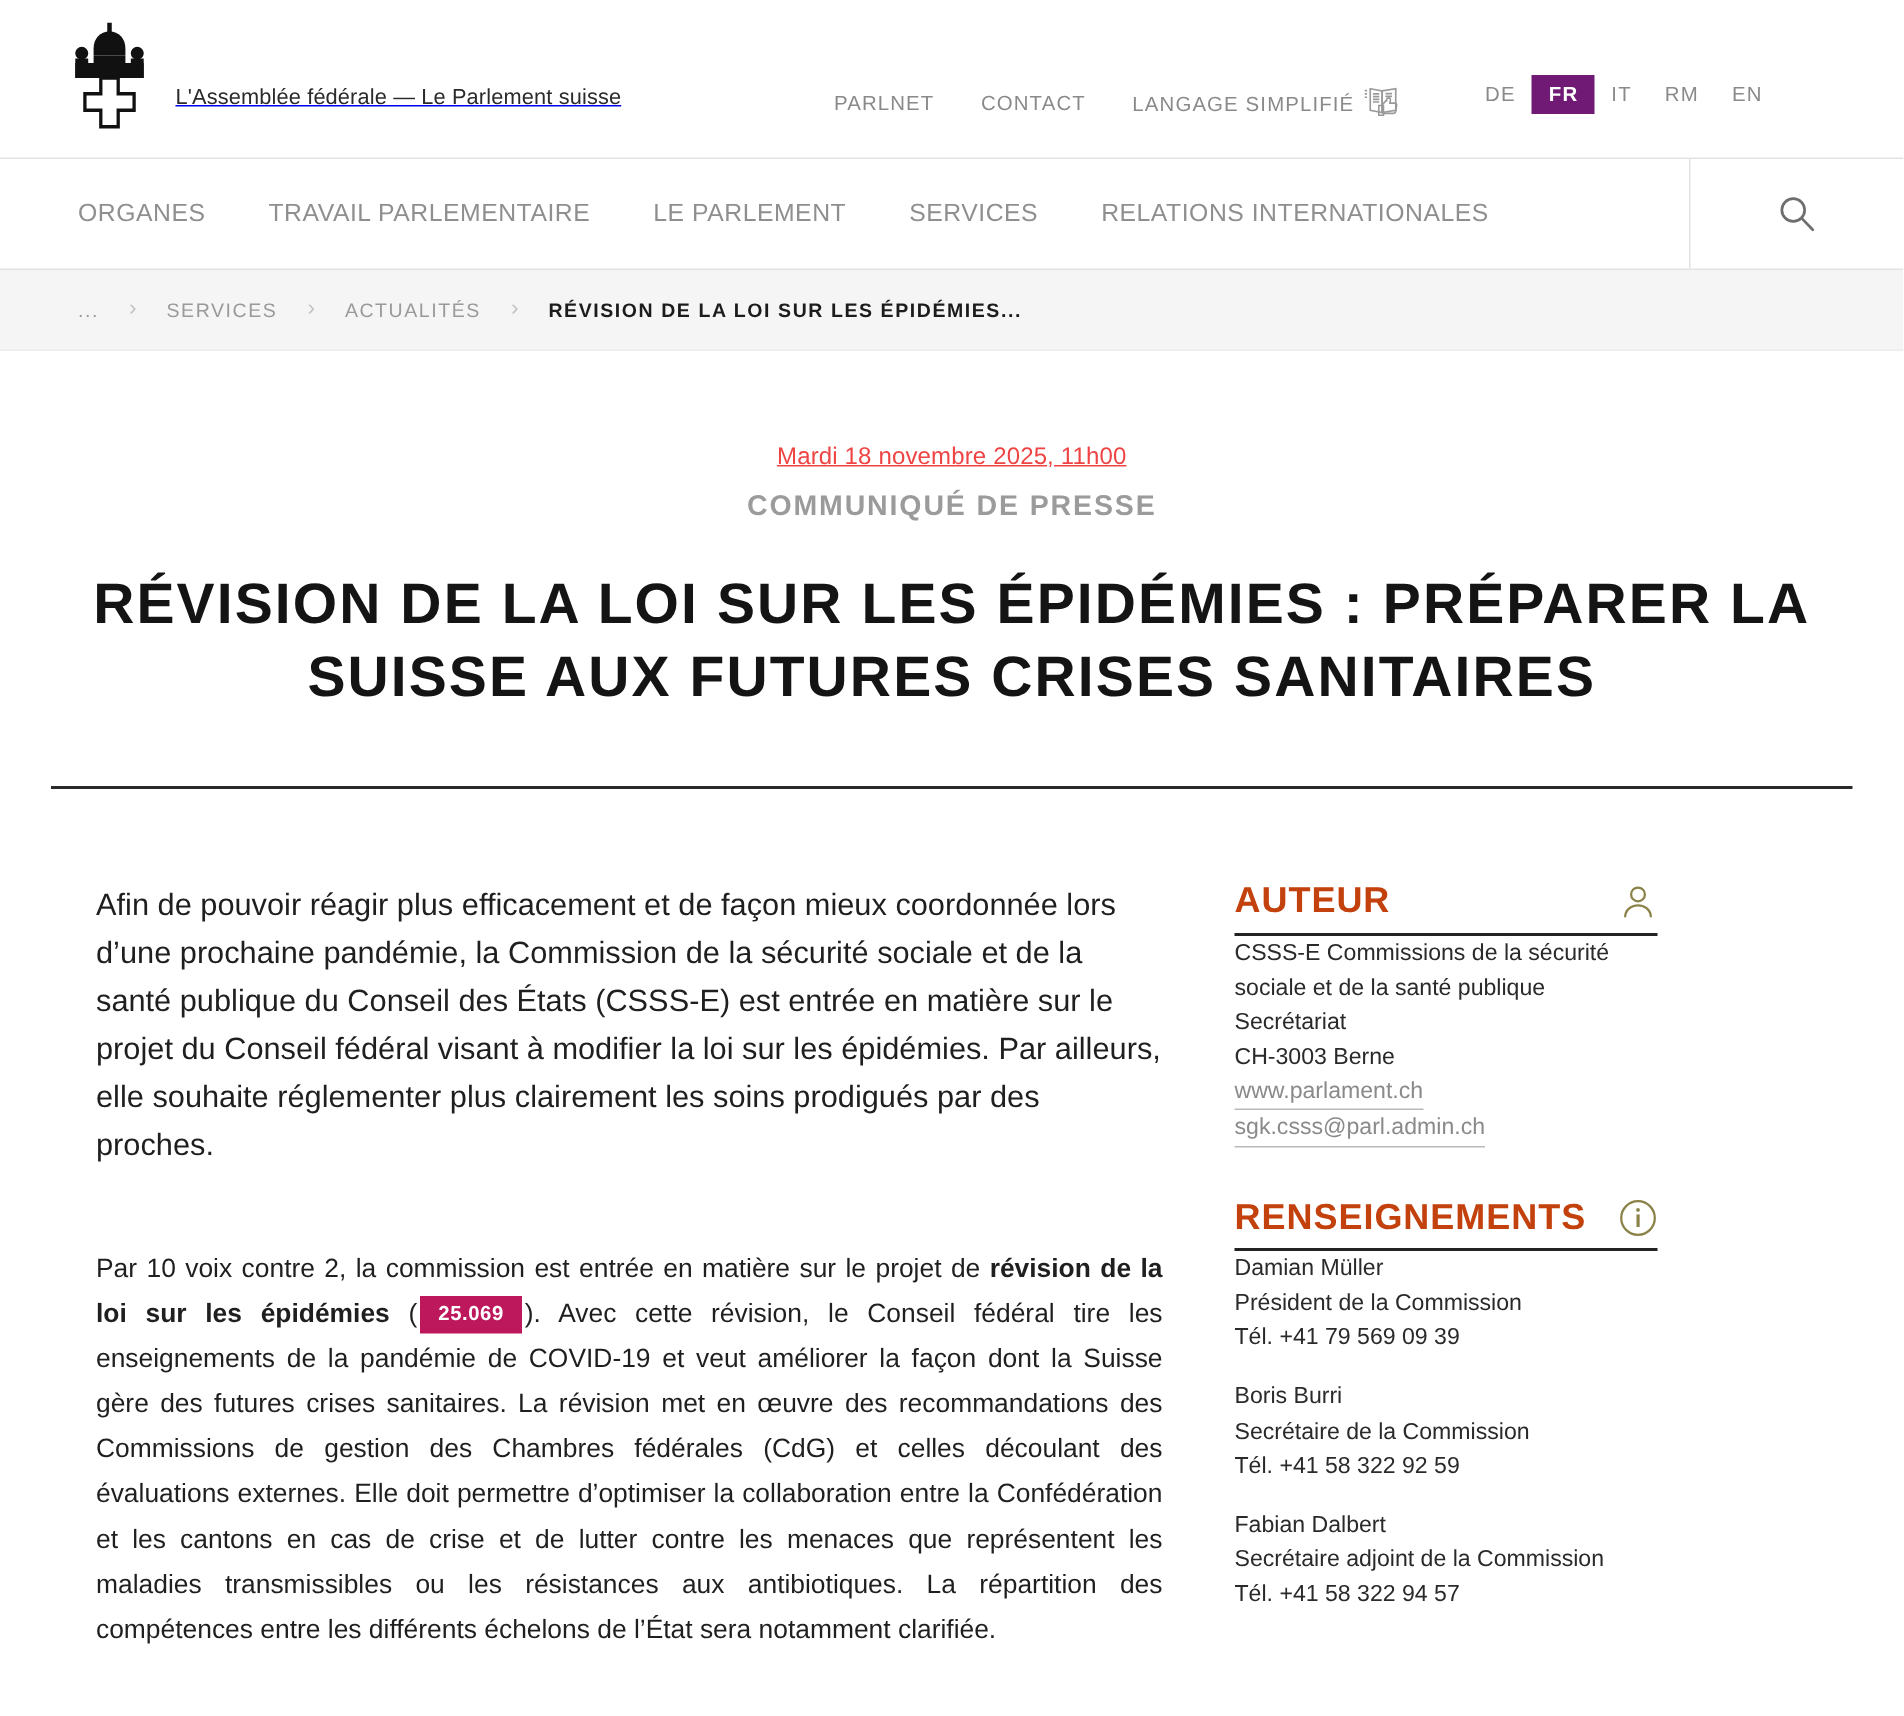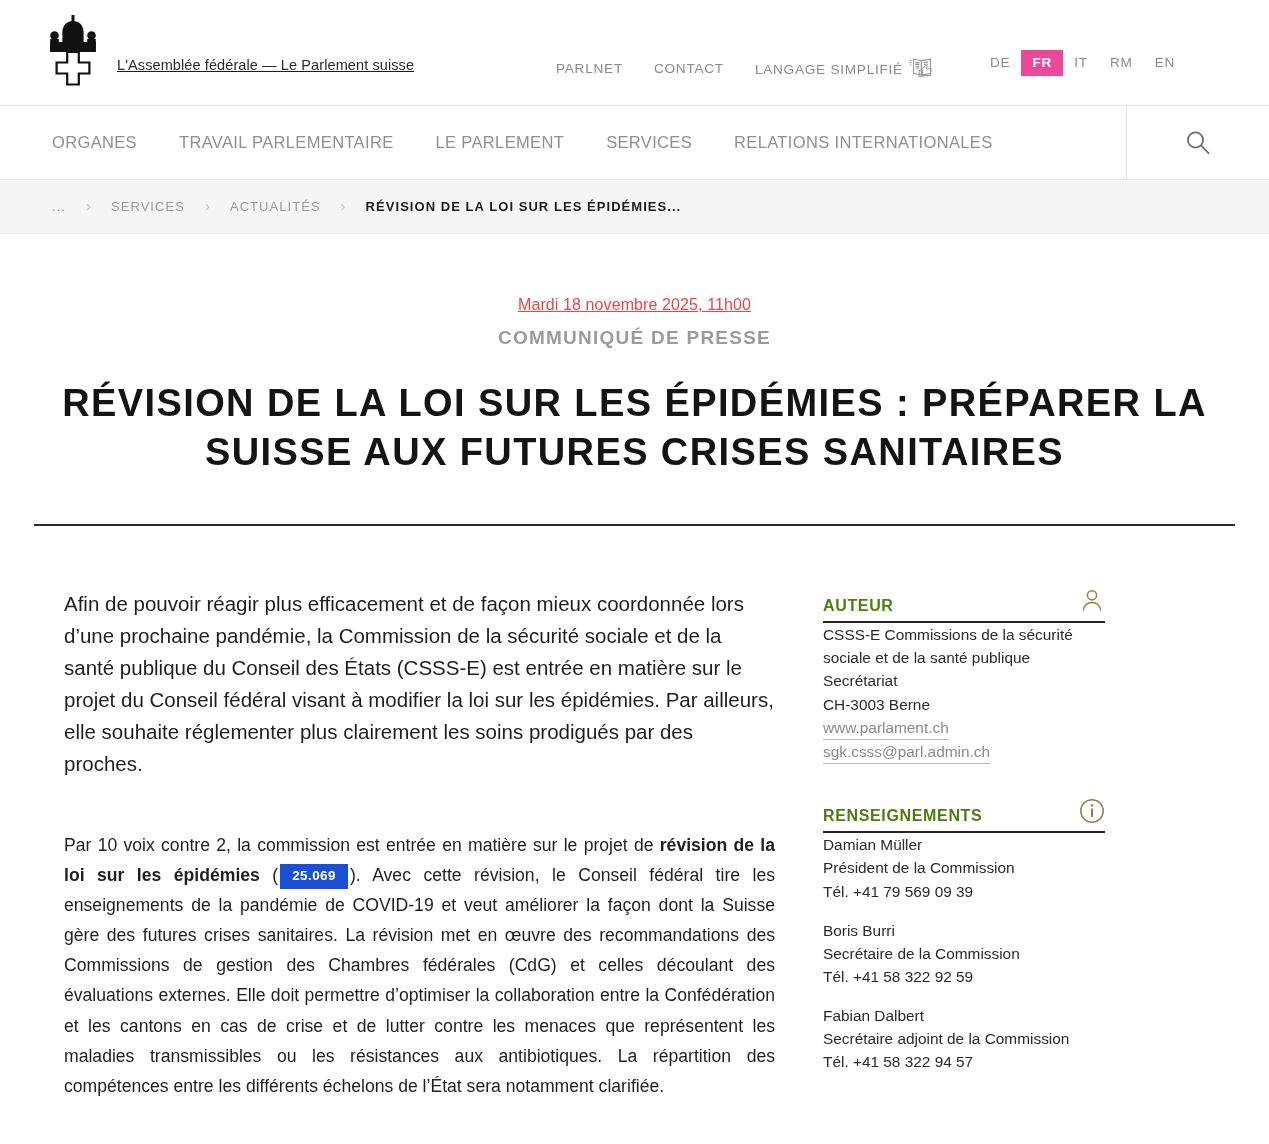--- a/index.html
+++ b/index.html
@@ -83,21 +83,21 @@
   .lang {
     font-size: 13.6px;
     letter-spacing: 0.8px;
     color: #8a8a8a;
     text-decoration: none;
     padding: 6px 11px;
     line-height: 1;
     display: inline-block;
   }
   .lang.active {
-    background: #ec4899;
+    background: #701a75;
     color: #ffffff;
     font-weight: 700;
   }
 
   
   .mainnav {
     position: relative;
     height: 74px;
     border-bottom: 1px solid #e3e3e3;
     display: flex;
@@ -223,21 +223,21 @@
     font-size: 17.6px;
     line-height: 1.71;
     color: #1f1f1f;
     margin: 50px 0 0 0;
     text-align: justify;
     hyphens: auto;
   }
   .body-p b { font-weight: 700; }
   .curia-badge {
     display: inline-block;
-    background: #1d4ed8;
+    background: #be185d;
     color: #ffffff;
     font-size: 13.5px;
     font-weight: 700;
     letter-spacing: 0.4px;
     padding: 4px 12px 5px;
     margin: 0 2px;
     vertical-align: 1px;
     text-decoration: none;
     line-height: 1.15;
   }
@@ -245,24 +245,24 @@
   
   .side-block { margin-bottom: 34px; }
   .side-head {
     display: flex;
     align-items: flex-end;
     justify-content: space-between;
     border-bottom: 2px solid #232323;
     padding-bottom: 7px;
   }
   .side-title {
-    font-size: 16px;
+    font-size: 24px;
     font-weight: 700;
     letter-spacing: 0.65px;
-    color: #4d7c0f;
+    color: #c2410c;
     text-transform: uppercase;
     line-height: 1.1;
     text-align: center;
   }
   .side-ico { width: 26px; height: 26px; display: block; }
   .side-body {
     margin-top: 0;
     font-size: 15.4px;
     line-height: 1.5;
     color: #2a2a2a;

